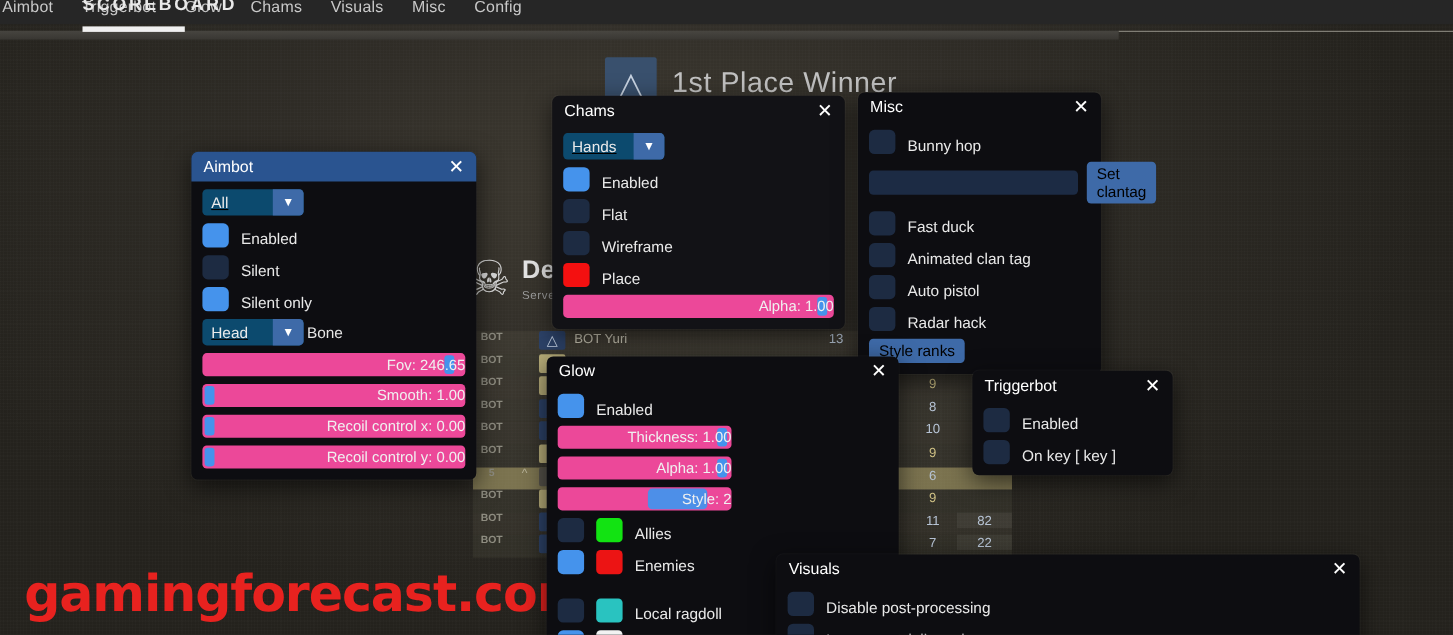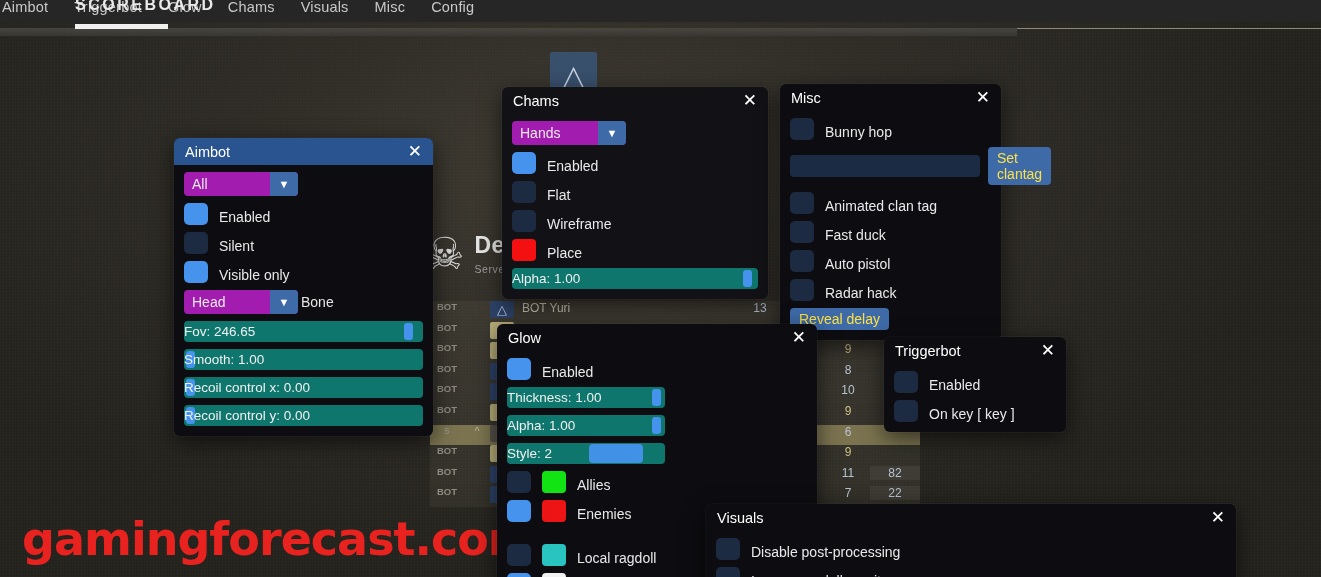--- a/index.html
+++ b/index.html
@@ -98,43 +98,43 @@
 
   
   .win{ position:absolute; z-index:10; background:#0d0d11; border-radius:6px;
         box-shadow:0 0 0 1px rgba(255,255,255,.03), 0 6px 22px rgba(0,0,0,.6); }
   .win-title{ display:flex; align-items:center; justify-content:space-between;
               padding:5px 9px 5px 11px; color:#ffffff; font-size:14.5px; }
   .win-title.blue{ background:#2a5490; border-radius:6px 6px 0 0; }
   .close{ color:#fff; font-size:17px; line-height:1; cursor:pointer; padding:0 2px; }
   .win-body{ padding:7px 10px 10px 10px; display:flex; flex-direction:column; gap:7px; }
 
-  .combo{ position:relative; width:114px; height:24px; border-radius:4px;
-          background:#a21caf; display:flex; align-items:center; }
+  .combo{ position:relative; width:92px; height:24px; border-radius:4px;
+          background:#0c4a6e; display:flex; align-items:center;text-decoration:underline; }
   .combo .cv{ padding-left:8px; color:#eaeaea; font-size:14px; }
   .combo .arrow{ position:absolute; right:0; top:0; width:28px; height:24px;
                  background:#3e6aa8; border-radius:0 4px 4px 0;
                  display:flex; align-items:center; justify-content:center;
                  color:#fff; font-size:11px;}
   .combo-row{ display:flex; align-items:center; gap:3px; }
   .combo-row .lbl{ color:#e6e6e6; font-size:14px;}
 
   .chk-row{ display:flex; align-items:flex-end; gap:11px; }
   .chk{ width:24px; height:22px; border-radius:5px; background:#1d2b42; flex:none;}
   .chk.on{ background:#4593ec; }
   .swatch{ width:24px; height:22px; border-radius:4px; flex:none;}
   .chk-lbl{ color:#e9e9e9; font-size:14px; white-space:nowrap;}
 
-  .slider{ position:relative; height:21px; border-radius:4px; background:#0f766e;
-           display:flex; align-items:center; justify-content:flex-start; overflow:hidden;}
+  .slider{ position:relative; height:21px; border-radius:4px; background:#ec4899;
+           display:flex; align-items:center; justify-content:flex-end; overflow:hidden;}
   .slider .st{ color:#f0f0f0; font-size:13.5px; z-index:2;}
   .slider .knob{ position:absolute; top:2px; width:9px; height:17px; border-radius:3px; background:#4593ec; }
   .slider .hl{ position:absolute; height:19px; border-radius:4px; background:#4593ec; opacity:.95;}
 
-  .btn{ background:#3e6aa8; color:#fde047; font-size:14px; border-radius:4px;
+  .btn{ background:#3e6aa8; color:#000000; font-size:14px; border-radius:4px;
         padding:3px 9px; display:inline-flex; align-items:center; cursor:pointer; }
   .txtfield{ background:#1c2b44; border-radius:4px; height:22px; flex:1; }
 
   .two-col{ display:flex; gap:22px; }
   .col{ display:flex; flex-direction:column; gap:7px; }
 </style>
 </head>
 <body>
 
 <div id="game-bg"></div>
@@ -148,20 +148,21 @@
   <span class="nav-item">Misc</span>
   <span class="nav-item">Config</span>
 </div>
 <div class="scoreboard-word">SCOREBOARD</div>
 <div class="nav-underline"></div>
 <div class="nav-shadowbar"></div>
 <div class="nav-thinline"></div>
 
 <div class="winner-row">
   <div class="winner-badge">△</div>
+  <div class="winner-text">1st Place Winner</div>
 </div>
 
 <div class="place-row" style="top:120px; left:605px;">
   <div class="place-badge pb2">★</div>
   <div>
     <div class="place-title">2nd Place</div>
     <div class="place-sub">BOT Allen</div>
   </div>
 </div>
 <div class="place-row" style="top:168px; left:605px;">
@@ -307,21 +308,21 @@
     <div class="chk-row">
       <div class="chk on"></div>
       <span class="chk-lbl">Enabled</span>
     </div>
     <div class="chk-row">
       <div class="chk"></div>
       <span class="chk-lbl">Silent</span>
     </div>
     <div class="chk-row">
       <div class="chk on"></div>
-      <span class="chk-lbl">Visible only</span>
+      <span class="chk-lbl">Silent only</span>
     </div>
     <div class="combo-row">
       <div class="combo">
         <span class="cv">Head</span>
         <span class="arrow">▼</span>
       </div>
       <span class="lbl">Bone</span>
     </div>
     <div class="slider">
       <span class="knob" style="left:92%"></span>
@@ -384,35 +385,35 @@
     <div class="chk-row">
       <div class="chk"></div>
       <span class="chk-lbl">Bunny hop</span>
     </div>
     <div style="display:flex; gap:8px; align-items:center;">
       <input class="txtfield" style="border: none; outline: none; color: rgb(238, 238, 238); font-family: inherit; font-size: 13px; padding: 0px 7px;" value="">
       <span class="btn">Set clantag</span>
     </div>
     <div class="chk-row">
       <div class="chk"></div>
+      <span class="chk-lbl">Fast duck</span>
+    </div>
+    <div class="chk-row">
+      <div class="chk"></div>
       <span class="chk-lbl">Animated clan tag</span>
     </div>
     <div class="chk-row">
       <div class="chk"></div>
-      <span class="chk-lbl">Fast duck</span>
-    </div>
-    <div class="chk-row">
-      <div class="chk"></div>
       <span class="chk-lbl">Auto pistol</span>
     </div>
     <div class="chk-row">
       <div class="chk"></div>
       <span class="chk-lbl">Radar hack</span>
     </div>
-    <div><span class="btn">Reveal delay</span></div>
+    <div><span class="btn">Style ranks</span></div>
   </div>
 </div>
 
 <div class="win" style="left:497px; top:324px; width:320px;">
   <div class="win-title">
     <span>Glow</span>
     <span class="close">✕</span>
   </div>
   <div class="win-body two-col">
     <div class="col" style="width:158px;">

